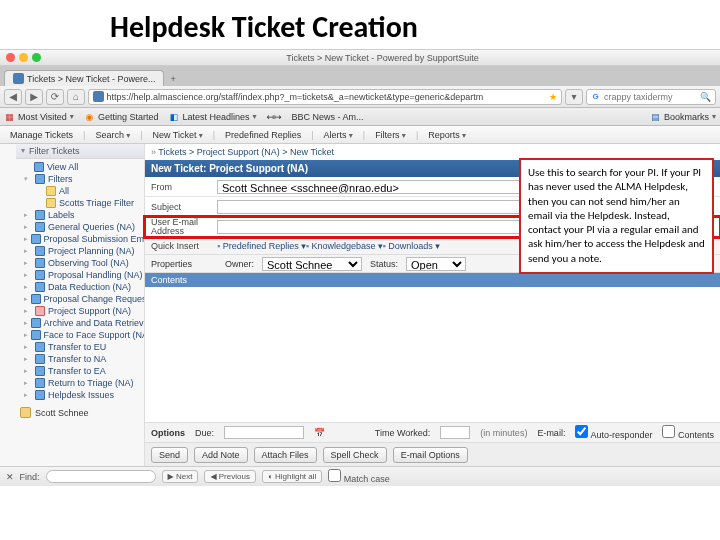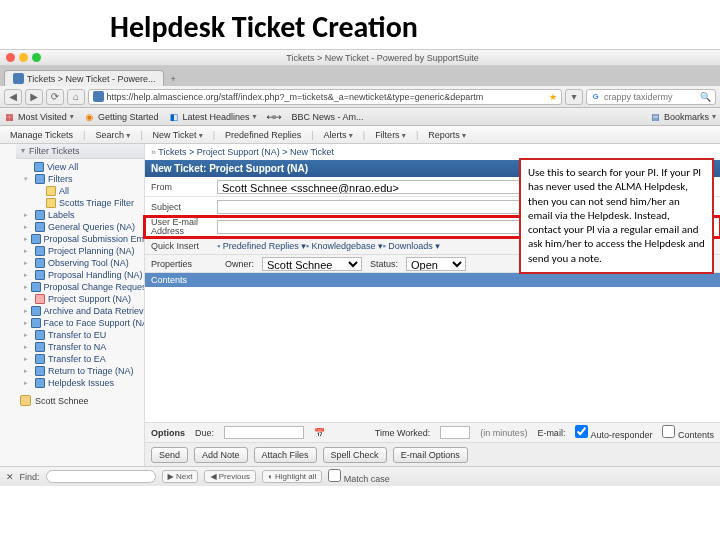--- a/index.html
+++ b/index.html
@@ -181,20 +181,24 @@
         <div class="node box">
             <span class="fold"></span>
             <span>Observing Tool (NA)</span>
           </div>
         <div class="node box">
             <span class="fold"></span>
             <span>Proposal Handling (NA)</span>
           </div>
         <div class="node box">
             <span class="fold"></span>
+            <span>Data Reduction (NA)</span>
+          </div>
+        <div class="node box">
+            <span class="fold"></span>
             <span>Proposal Change Requests</span>
           </div>
         <div class="node box">
             <span class="fold" style="background:#f6b0b0;border-color:#c55;"></span>
             <span>Project Support (NA)</span>
           </div>
         <div class="node box">
             <span class="fold"></span>
             <span>Archive and Data Retrieval (NA)</span>
           </div>

